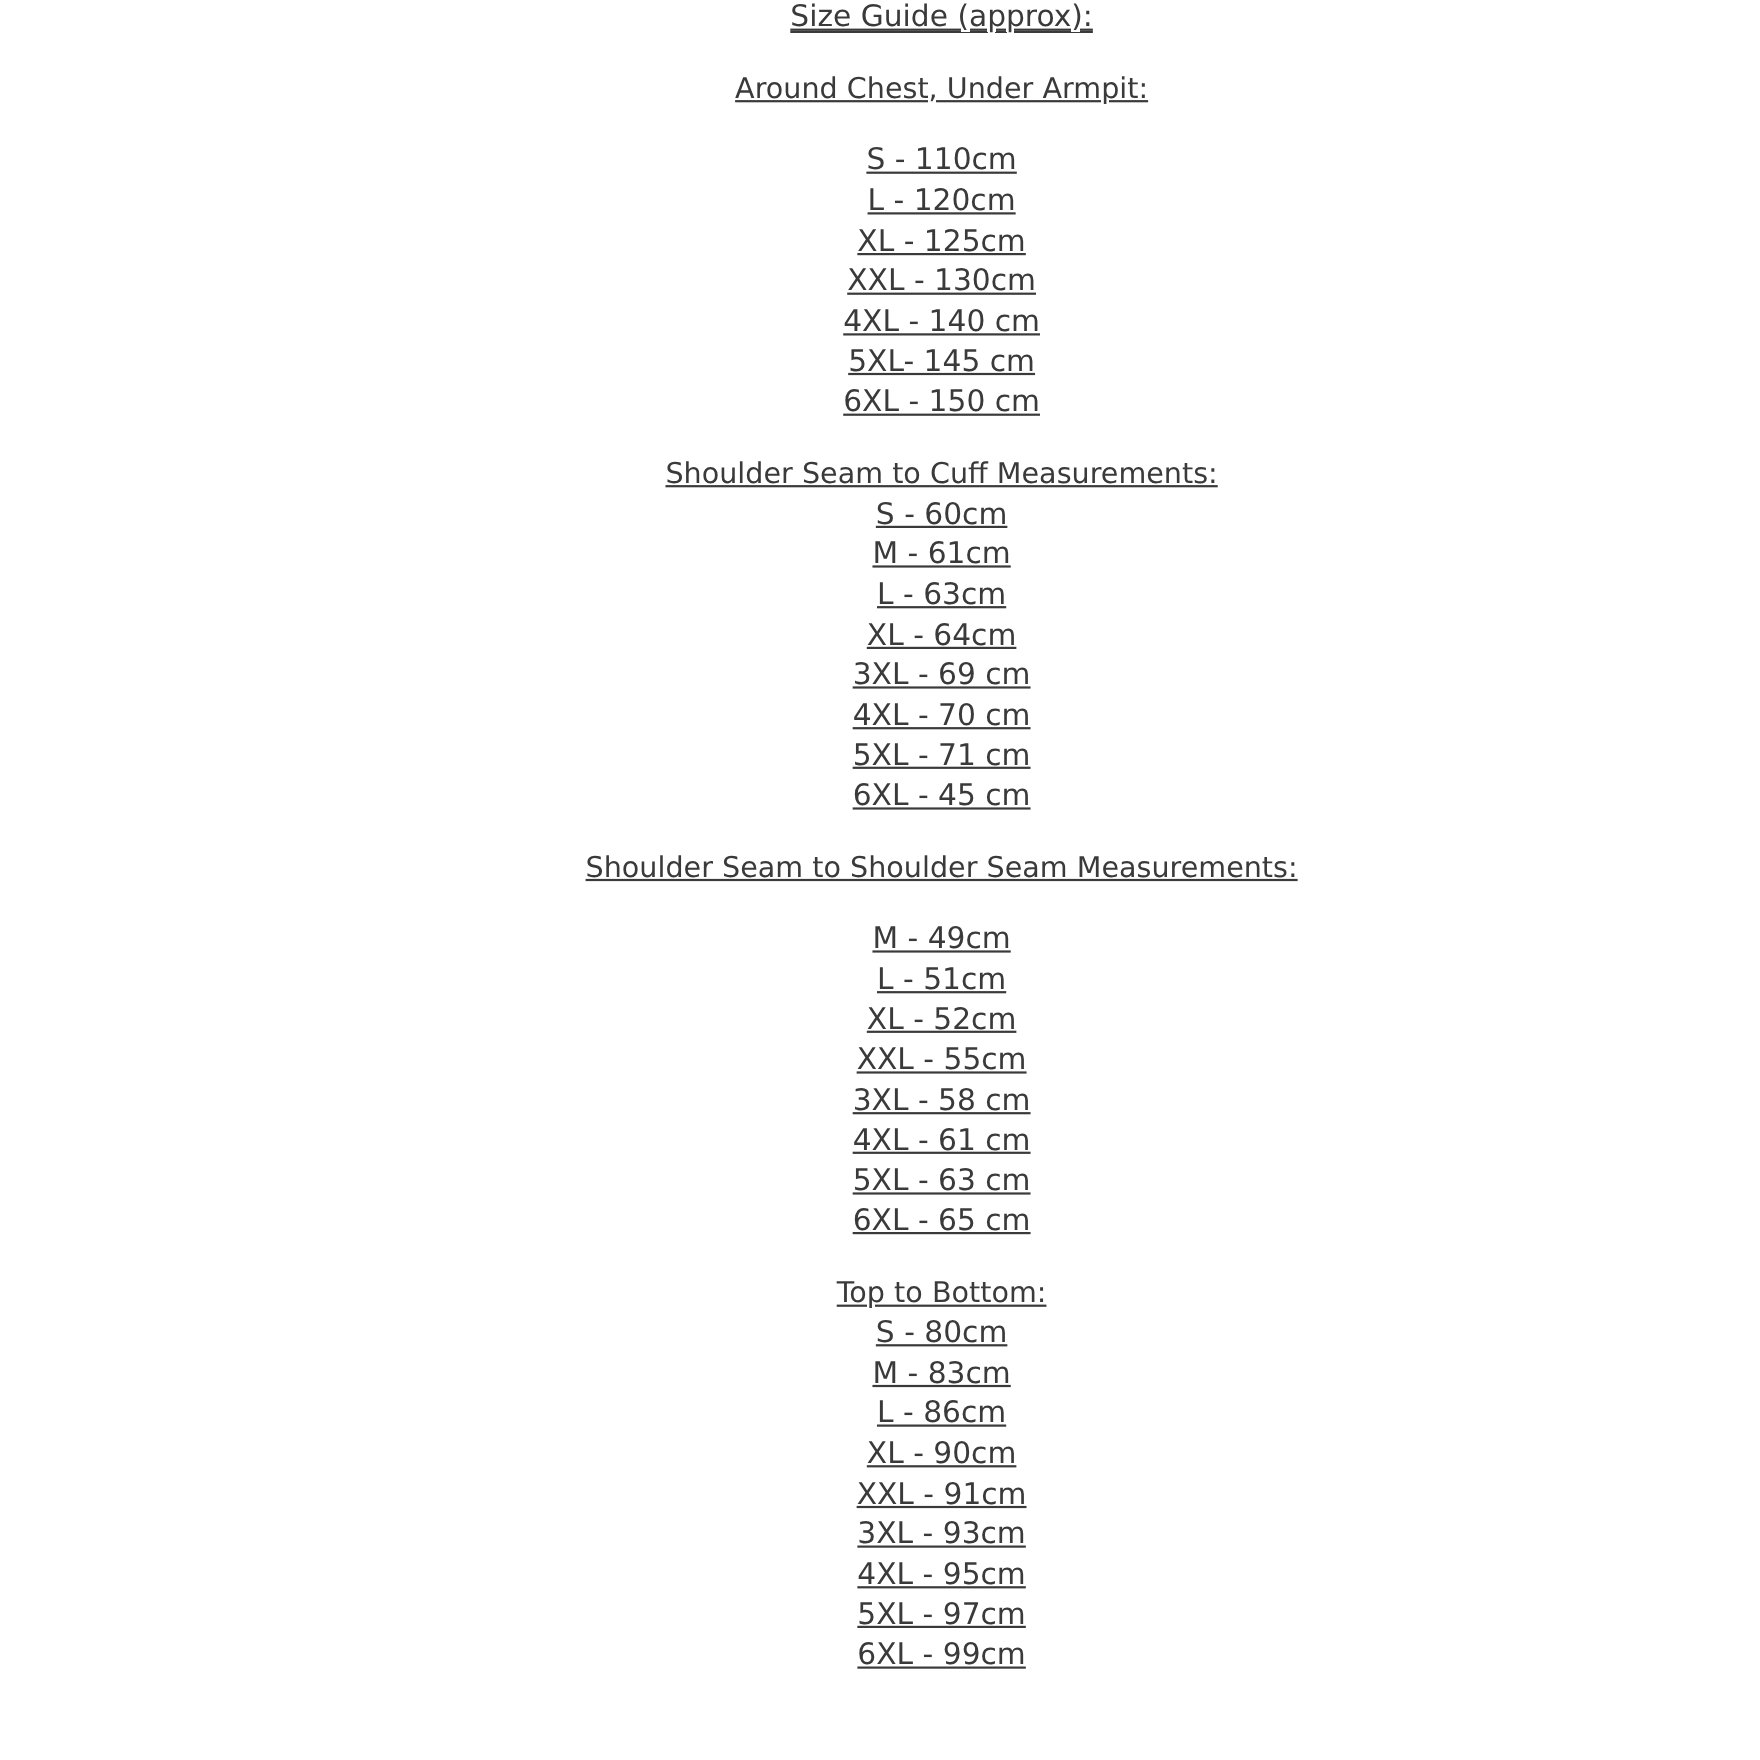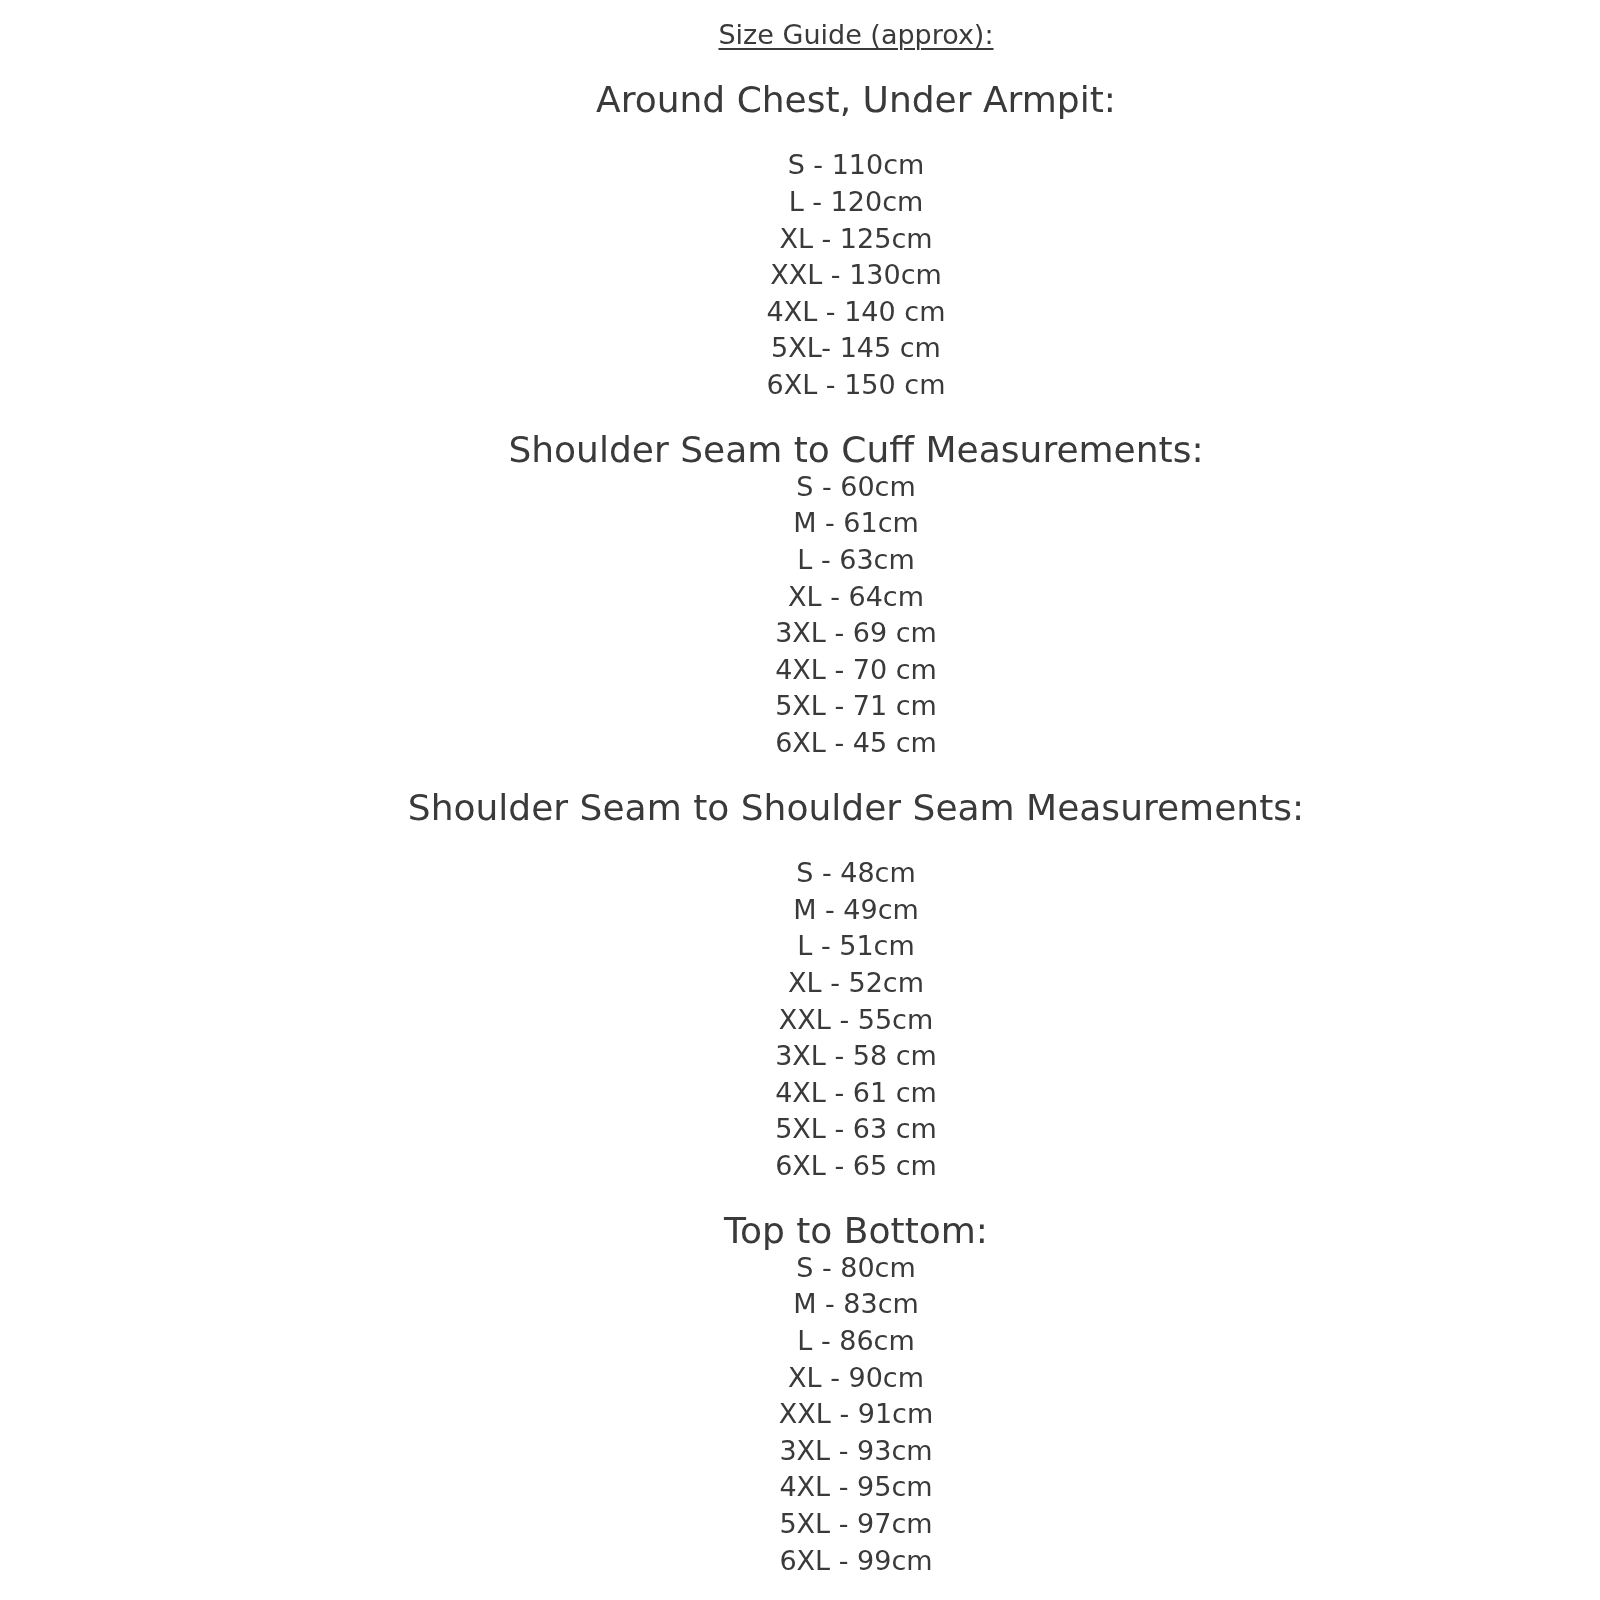--- a/index.html
+++ b/index.html
@@ -11,40 +11,40 @@
     height: 1600px;
     background: #ffffff;
     overflow: hidden;
     font-family: "DejaVu Sans", "Liberation Sans", sans-serif;
     font-size: 27px;
     line-height: 32.6px;
     color: #3a3a3a;
     -webkit-font-smoothing: antialiased;
   }
   .doc {
-    padding-top: 19px;
     padding-left: 112px; 
     text-align: center;
+    text-decoration: underline;
   }
   .title {
     font-size: 27px;
     font-weight: 400;
     margin: 0 0 32.6px 0;   
     text-decoration: underline;
     text-underline-offset: 4px;
     text-decoration-thickness: 2px;
   }
   .size-section {
     margin: 0 0 32.6px 0;   
   }
   .size-section:last-child {
     margin-bottom: 0;
   }
   .heading {
-    font-size: 36px;
+    font-size: 26px;
     font-weight: 400;
     margin: 0;
   }
   
   #sections .size-section:nth-child(1) .heading,
   #sections .size-section:nth-child(3) .heading {
     margin-bottom: 32.6px;
   }
   .row {
     margin: 4px;
@@ -79,21 +79,20 @@
           <p class="row">3XL - 69 cm</p>
           <p class="row">4XL - 70 cm</p>
           <p class="row">5XL - 71 cm</p>
           <p class="row">6XL - 45 cm</p>
         </div>
   </section>
 
   <section class="size-section">
     <h2 class="heading">Shoulder Seam to Shoulder Seam Measurements:</h2>
     <div class="rows">
-          <p class="row">S - 48cm</p>
           <p class="row">M - 49cm</p>
           <p class="row">L - 51cm</p>
           <p class="row">XL - 52cm</p>
           <p class="row">XXL - 55cm</p>
           <p class="row">3XL - 58 cm</p>
           <p class="row">4XL - 61 cm</p>
           <p class="row">5XL - 63 cm</p>
           <p class="row">6XL - 65 cm</p>
         </div>
   </section>

